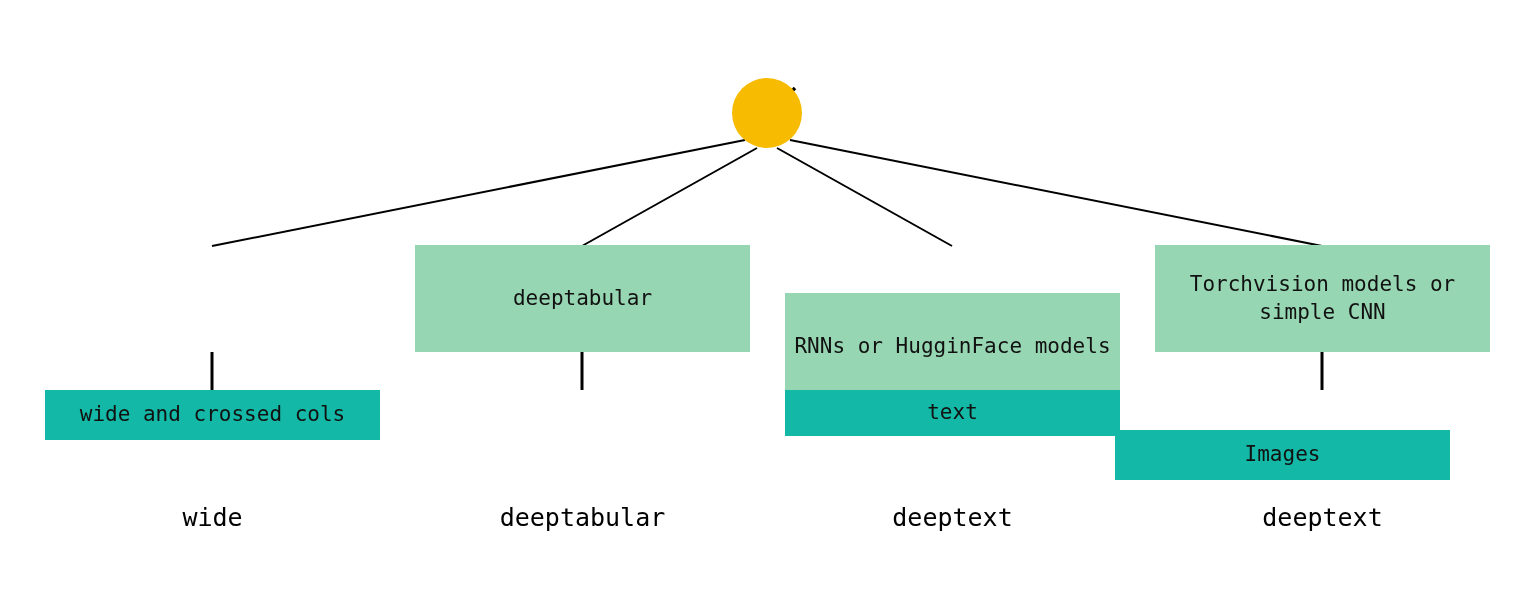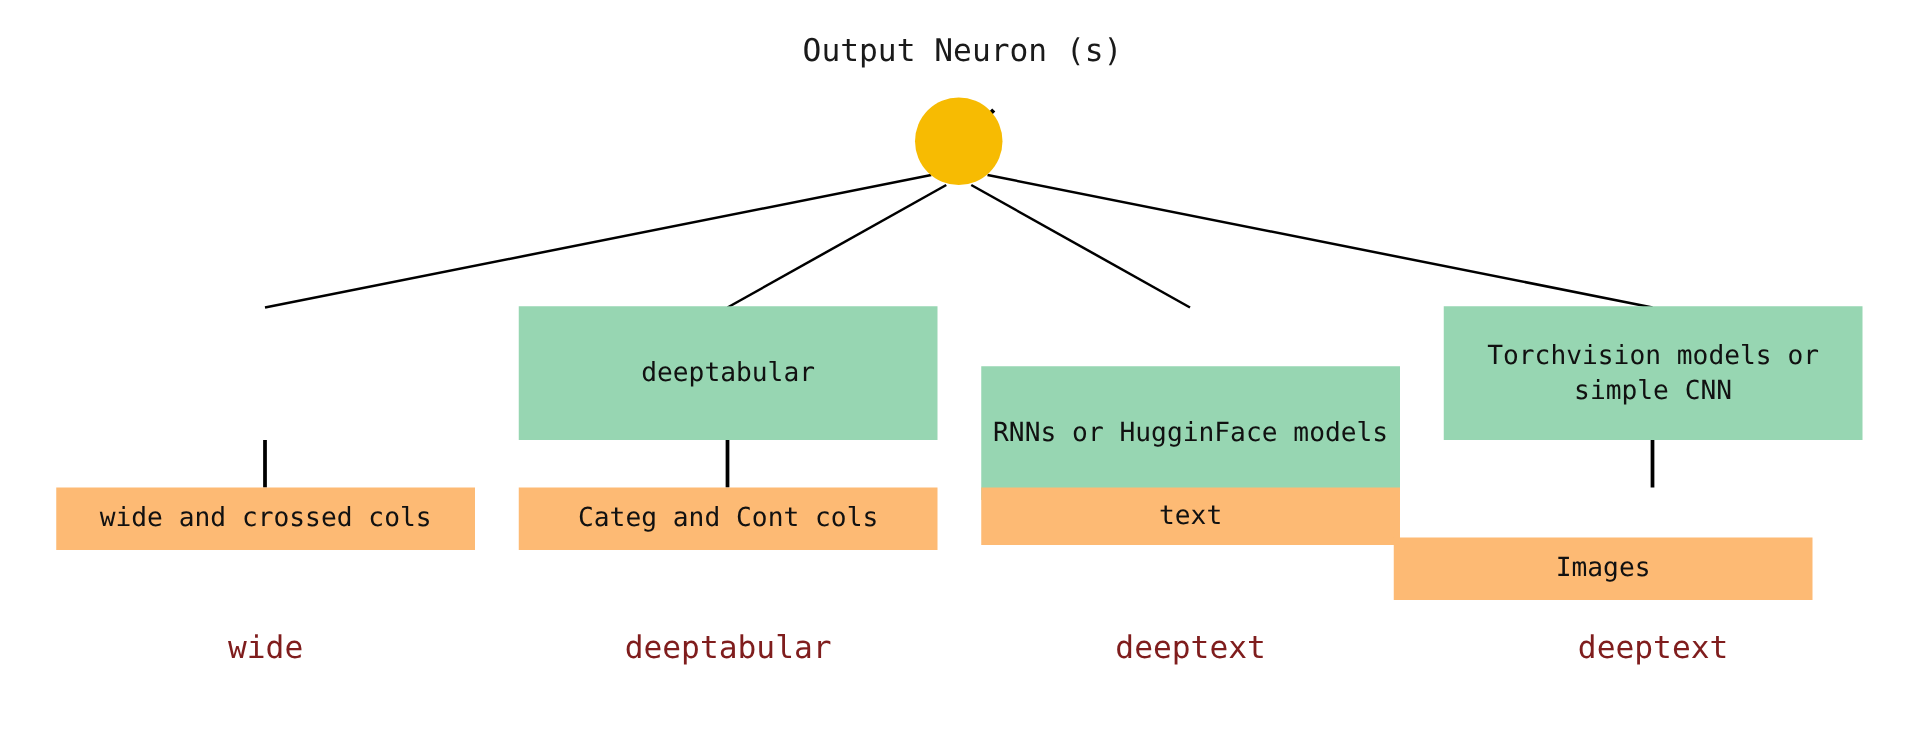--- a/index.html
+++ b/index.html
@@ -55,28 +55,28 @@
     color: #111111;
     font-family: "DejaVu Sans Mono", monospace;
     line-height: 1.32;
     padding: 4px 8px;
   }
   .model-box {
     background: #97d6b2;
     font-size: 21px;
   }
   .data-box {
-    background: #fdba74;
+    background: #14b8a6;
     font-size: 21px;
   }
   .component-label {
     position: absolute;
     text-align: center;
     font-size: 25px;
-    color: #7f1d1d;
+    color: #000000;
     font-family: "DejaVu Sans Mono", monospace;
   }
 </style>
 </head>
 <body>
 
 <div id="diagram">
 
   <svg id="edges" width="1540" height="598" viewBox="0 0 1540 598" xmlns="http://www.w3.org/2000/svg">
 
@@ -86,29 +86,27 @@
     <line x1="790" y1="140" x2="1322" y2="246" stroke="#000000" stroke-width="2"></line>
 
     <line x1="212" y1="352" x2="212" y2="390" stroke="#000000" stroke-width="3"></line>
     <line x1="582" y1="352" x2="582" y2="390" stroke="#000000" stroke-width="3"></line>
     <line x1="952" y1="352" x2="952" y2="390" stroke="#000000" stroke-width="3"></line>
     <line x1="1322" y1="352" x2="1322" y2="390" stroke="#000000" stroke-width="3"></line>
 
     <polyline points="738,116 767,116 795,88" fill="none" stroke="#000000" stroke-width="3.5" stroke-linejoin="miter" stroke-linecap="butt"></polyline>
   </svg>
 
-  <div class="title">Output Neuron (s)</div>
 
   <div class="neuron"></div>
 
   <div class="node-box data-box" style="left:45px; top:390px; width:335px; height:50px;">wide and crossed cols</div>
   <div class="component-label" style="left:45px; top:503px; width:335px;">wide</div>
 
   <div class="node-box model-box" style="left:415px; top:245px; width:335px; height:107px;">deeptabular</div>
-  <div class="node-box data-box" style="left:415px; top:390px; width:335px; height:50px;">Categ and Cont cols</div>
   <div class="component-label" style="left:415px; top:503px; width:335px;">deeptabular</div>
 
   <div class="node-box model-box" style="left:785px; top:245px; width:335px; height:107px;margin-top:48px;">RNNs or HugginFace models</div>
   <div class="node-box data-box" style="left:785px; top:390px; width:335px; height:46px;">text</div>
   <div class="component-label" style="left:785px; top:503px; width:335px;">deeptext</div>
 
   <div class="node-box model-box" style="left:1155px; top:245px; width:335px; height:107px;">Torchvision models or simple CNN</div>
   <div class="node-box data-box" style="left:1115px; top:390px; width:335px; height:50px;margin-top:40px;">Images</div>
   <div class="component-label" style="left:1155px; top:503px; width:335px;">deeptext</div>
 

